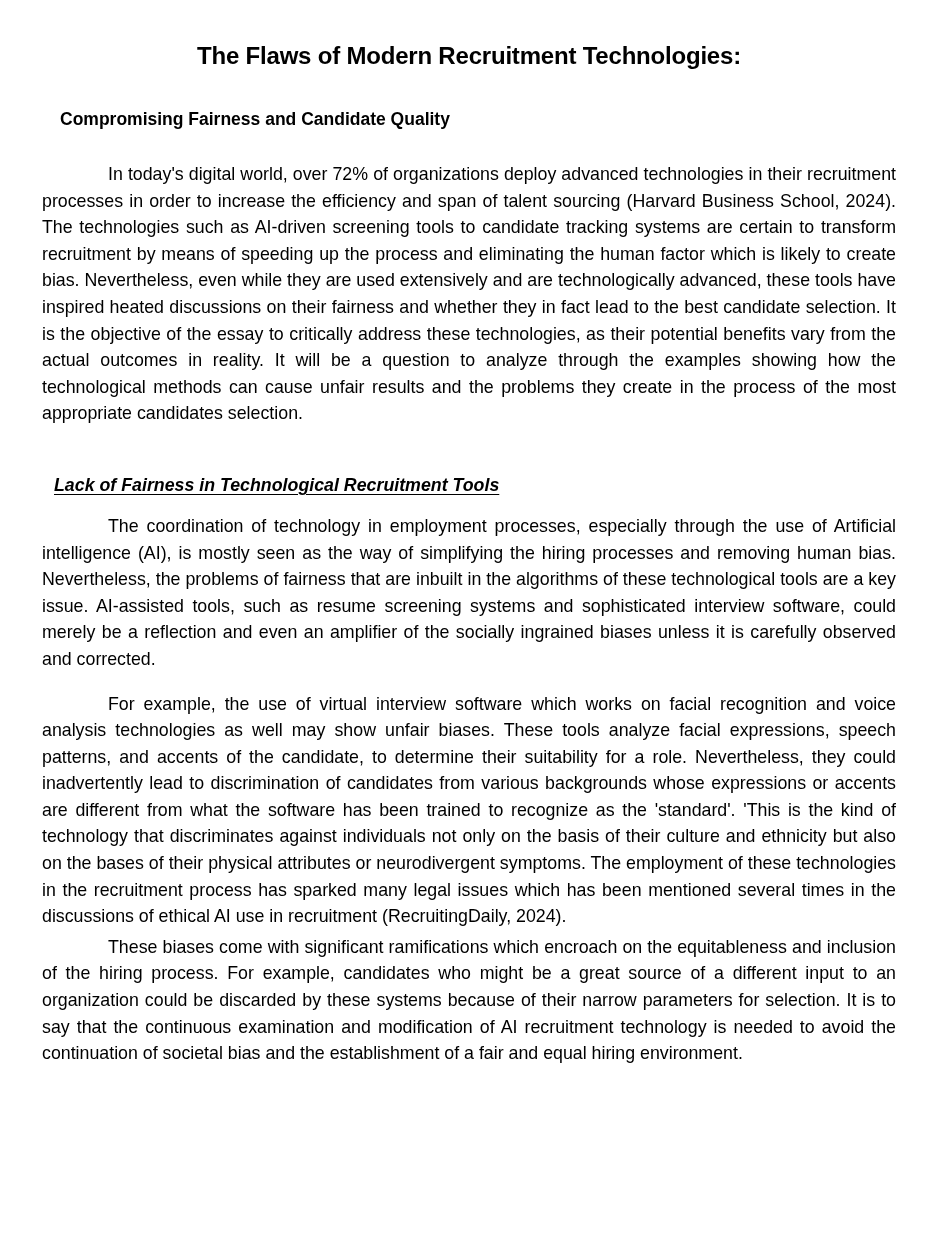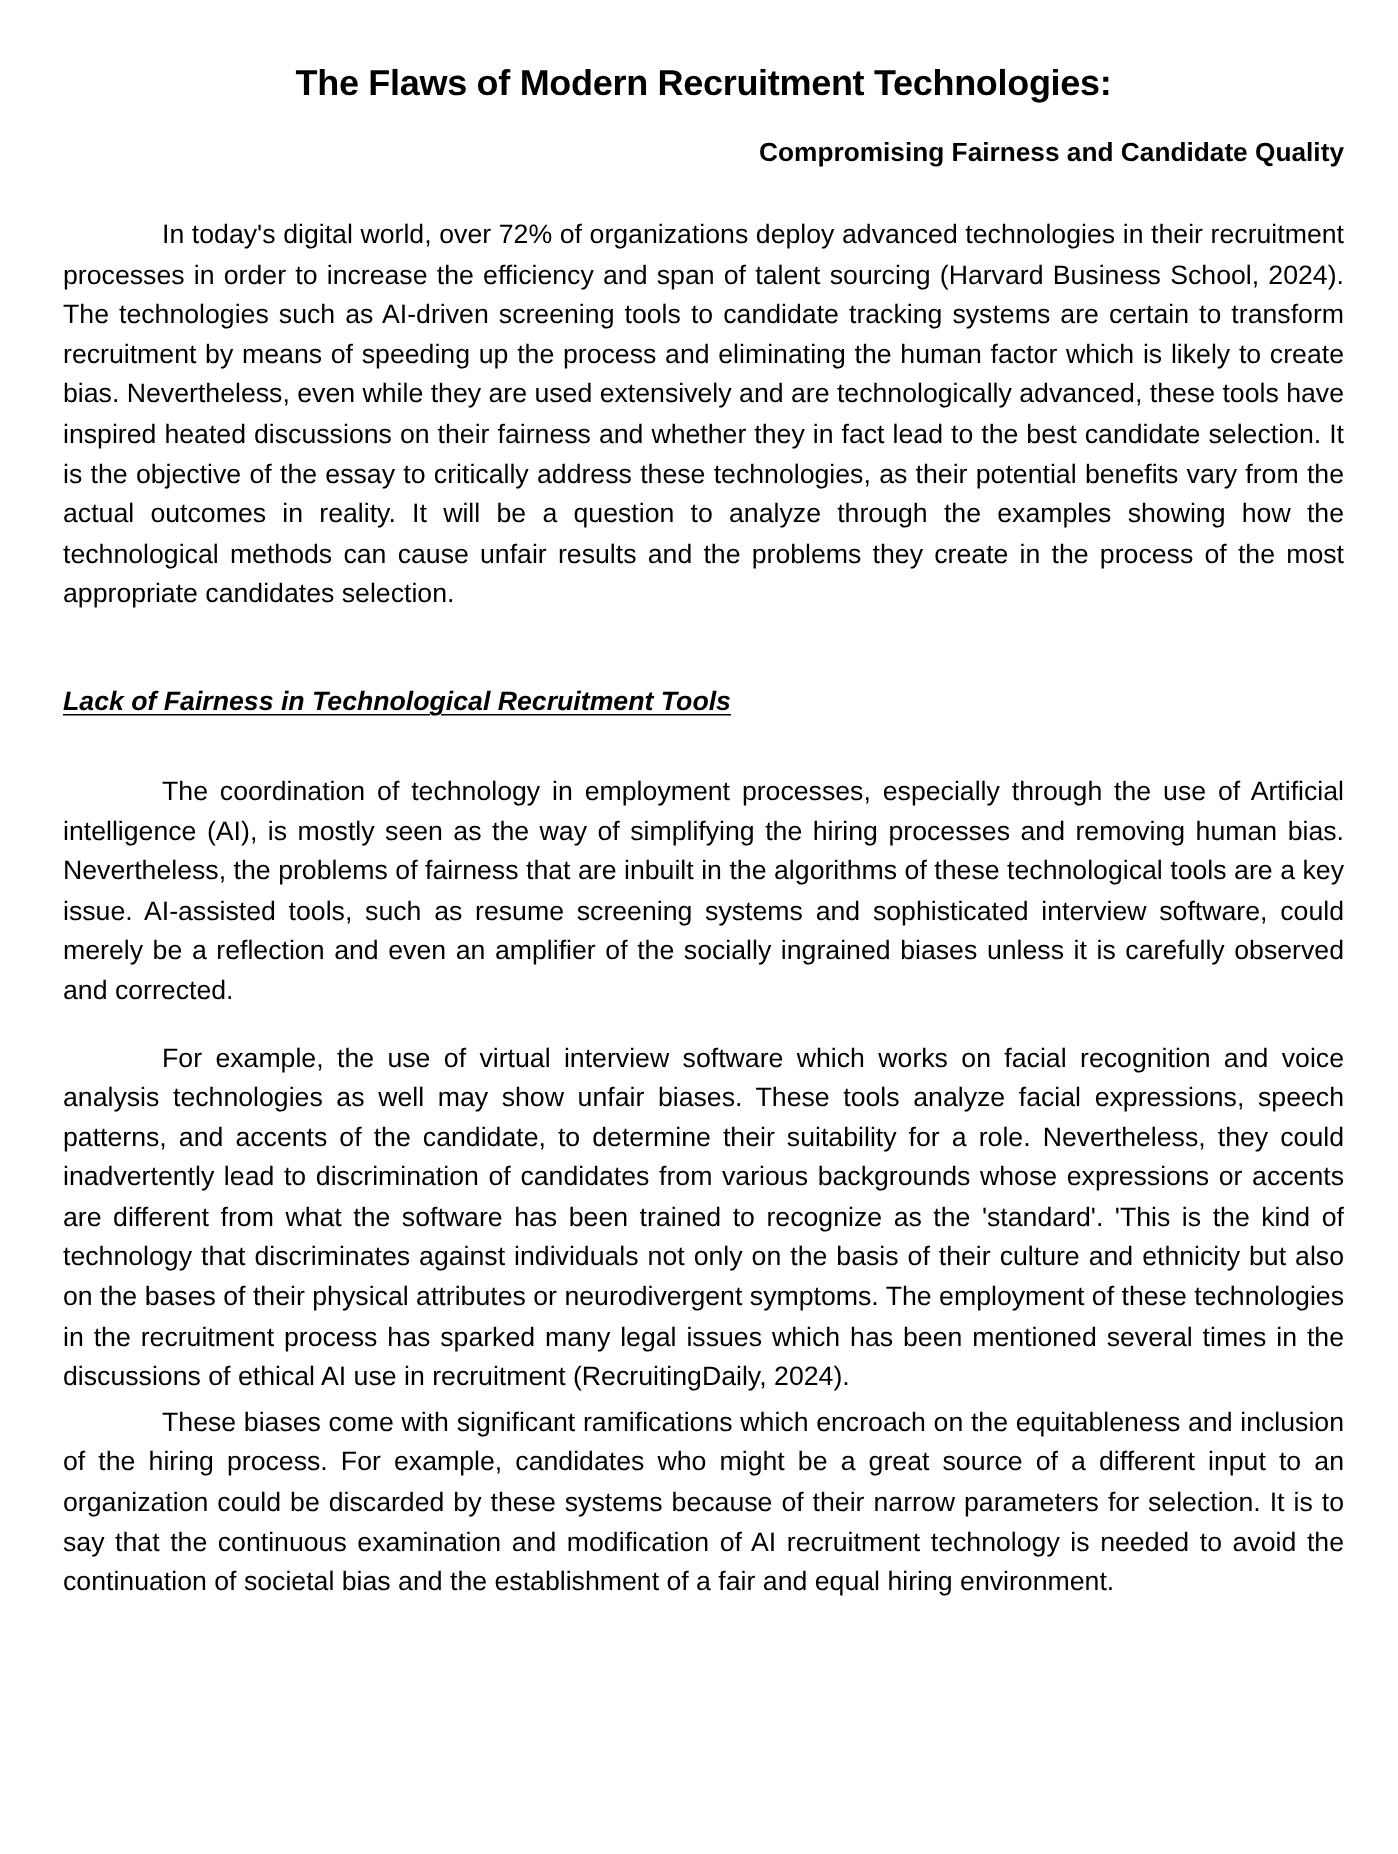--- a/index.html
+++ b/index.html
@@ -24,47 +24,47 @@
     .title {
       margin: 0;
       padding-top: 40px;
       text-align: center;
       font-weight: bold;
       font-size: 24px;
       line-height: 32px;
       letter-spacing: -0.2px;
     }
     .subtitle {
-      margin: 0;
+      margin: 18px;
       padding-top: 17px;
-      text-align: right;
+      text-align: left;
       font-weight: bold;
       font-size: 17.5px;
       line-height: 24px;
     }
     .para {
       margin: 0;
       text-align: justify;
       font-size: 17.8px;
       line-height: 26.6px;
       text-indent: 66px;
     }
     .para-intro {
       margin-top: 30px;
     }
     .section-heading {
-      margin: 0;
+      margin: 12px;
       margin-top: 45px;
       font-style: italic;
       text-decoration: underline;
       text-underline-offset: 3px;
       font-size: 17.8px;
       line-height: 26px;
     }
-    .para-s1 { margin-top: 34px; }
+    .para-s1 { margin-top: 15px; }
     .para-s2 { margin-top: 18px; }
     .para-s3 { margin-top: 4px; }
   </style>
 </head>
 <body>
 
 <div class="page">
   <h1 class="title">The Flaws of Modern Recruitment Technologies:</h1>
 
   <h2 class="subtitle">Compromising Fairness and Candidate Quality</h2>

